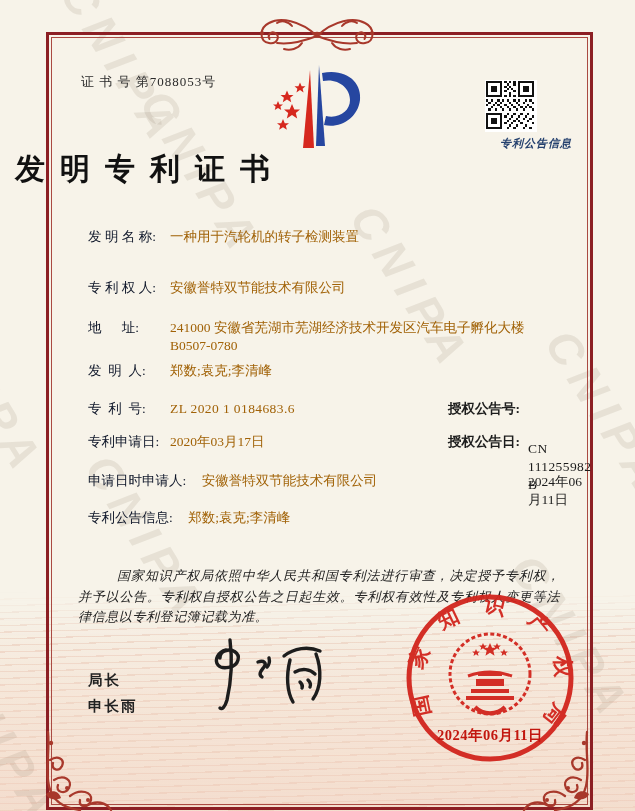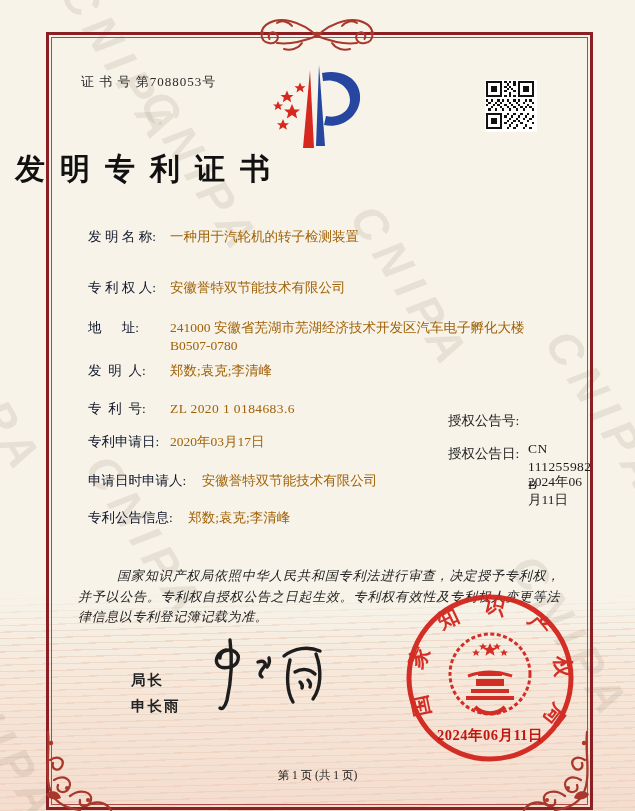--- a/index.html
+++ b/index.html
@@ -35,30 +35,30 @@
     font-size:11px; font-weight:bold; font-style:italic; color:#24406e; letter-spacing:1px;}
   .title{
     position:absolute; left:0; top:149px; width:635px; margin:0; text-align:left;
     font-size:30px; font-weight:bold; letter-spacing:15px; text-indent:15px; color:#111;
   }
   .row{position:absolute; left:88px; width:500px; font-size:13.5px; line-height:18px;}
   .row .lab{position:absolute; left:0; top:0; white-space:pre; color:#0f172a;}
   .row .val{position:absolute; left:82px; top:0; width:386px; color:#a16207;}
   .row.flexrow{display:flex; gap:12px;}
   .row.flexrow .lab,.row.flexrow .val{position:static; width:auto;}
-  .rlab{position:absolute; left:360px; top:12px; white-space:pre;}
+  .rlab{position:absolute; left:360px; top:0; white-space:pre;font-weight:bold;}
   .rval{position:absolute; left:440px; top:0;margin-top:40px;}
   .num{letter-spacing:.4px;}
   .body-par{
     position:absolute; left:78px; top:566px; width:482px; margin:0;
     font-size:13px; font-style:italic; line-height:20.5px; letter-spacing:.6px;
     text-align:justify; text-indent:39px; color:#222;
   }
   .signer{position:absolute; left:88px; font-family:"Liberation Sans","DejaVu Sans",sans-serif;
-    font-weight:bold; font-size:14.5px; color:#222; letter-spacing:2px;margin-left:43px;}
+    font-weight:bold; font-size:14.5px; color:#222; letter-spacing:2px;}
   .signature{position:absolute; left:192px; top:636px;}
   .seal{position:absolute; left:404px; top:592px; opacity:.95;}
   .seal-date{position:absolute; left:404px; top:726px; width:172px; text-align:center;
     font-size:14.5px; font-weight:bold; color:#c2170f; letter-spacing:.5px;}
   .footer{position:absolute; left:0; top:768px; width:635px; text-align:center; font-size:11.5px; color:#222;}
   .orn-top{position:absolute; left:232px; top:12px;}
   .corner{position:absolute;}
   .corner.bl{left:40px; top:730px;}
   .corner.br{left:523px; top:730px; transform:scaleX(-1);}
   svg{overflow:visible;}
@@ -161,20 +161,21 @@
            M9,14h1v1h-1z M12,14h1v1h-1z M15,14h1v1h-1z M18,14h1v1h-1z
            M8,15h1v1h-1z M11,15h1v1h-1z M14,15h1v1h-1z M17,15h1v1h-1z M20,15h1v1h-1z
            M10,16h1v1h-1z M13,16h1v1h-1z M16,16h1v1h-1z M19,16h1v1h-1z
            M9,17h1v1h-1z M12,17h1v1h-1z M14,17h1v1h-1z M18,17h1v1h-1z
            M8,18h1v1h-1z M11,18h1v1h-1z M15,18h1v1h-1z M20,18h1v1h-1z
            M10,19h1v1h-1z M13,19h1v1h-1z M17,19h1v1h-1z
            M9,20h1v1h-1z M12,20h1v1h-1z M16,20h1v1h-1z M19,20h1v1h-1z"></path>
       </g>
     </svg>
   </div>
+  <div class="qr-label">专利公告信息</div>
 
   <h1 class="title">发明专利证书</h1>
 
   <div class="row" style="top:228px">
     <span class="lab">发 明 名 称: </span>
     <span class="val">一种用于汽轮机的转子检测装置</span>
   </div>
   <div class="row" style="top:279px">
     <span class="lab">专 利 权 人: </span>
     <span class="val">安徽誉特双节能技术有限公司</span>
@@ -251,15 +252,14 @@
         <rect x="-19" y="15" width="38" height="4"></rect>
         <rect x="-14" y="5" width="28" height="7"></rect>
         <rect x="-12" y="-2" width="24" height="4"></rect>
       </g>
       <path d="M-22,2 C-8,-3 8,-3 22,2" fill="none" stroke="#d2251d" stroke-width="3"></path>
       <path d="M-15,33 A 21 21 0 0 0 15,33" fill="none" stroke="#d2251d" stroke-width="4"></path>
     </g>
   </svg>
   <div class="seal-date">2024年06月11日</div>
 
-  <div class="footer">第 1 页 (共 1 页)</div>
 
 </div>
 
 </body></html>

